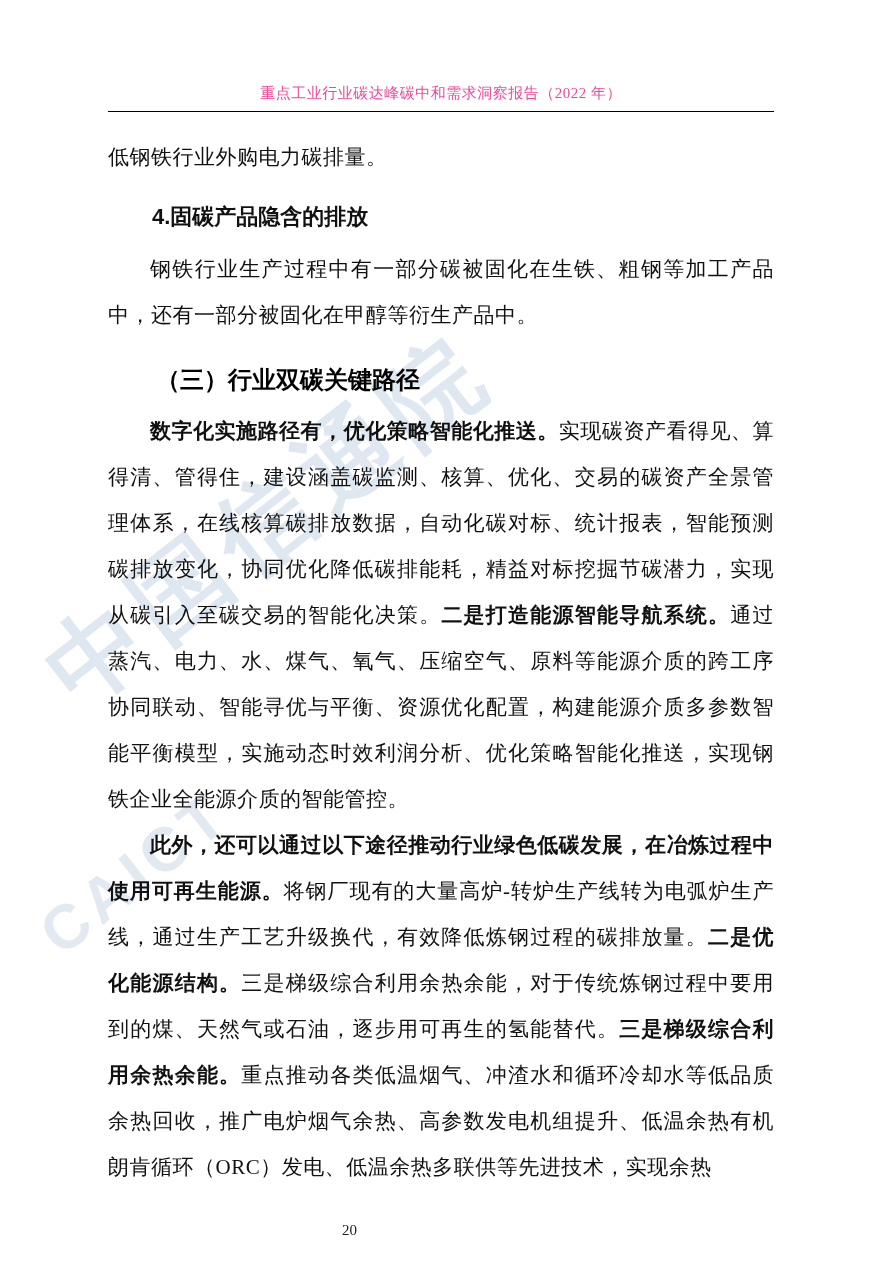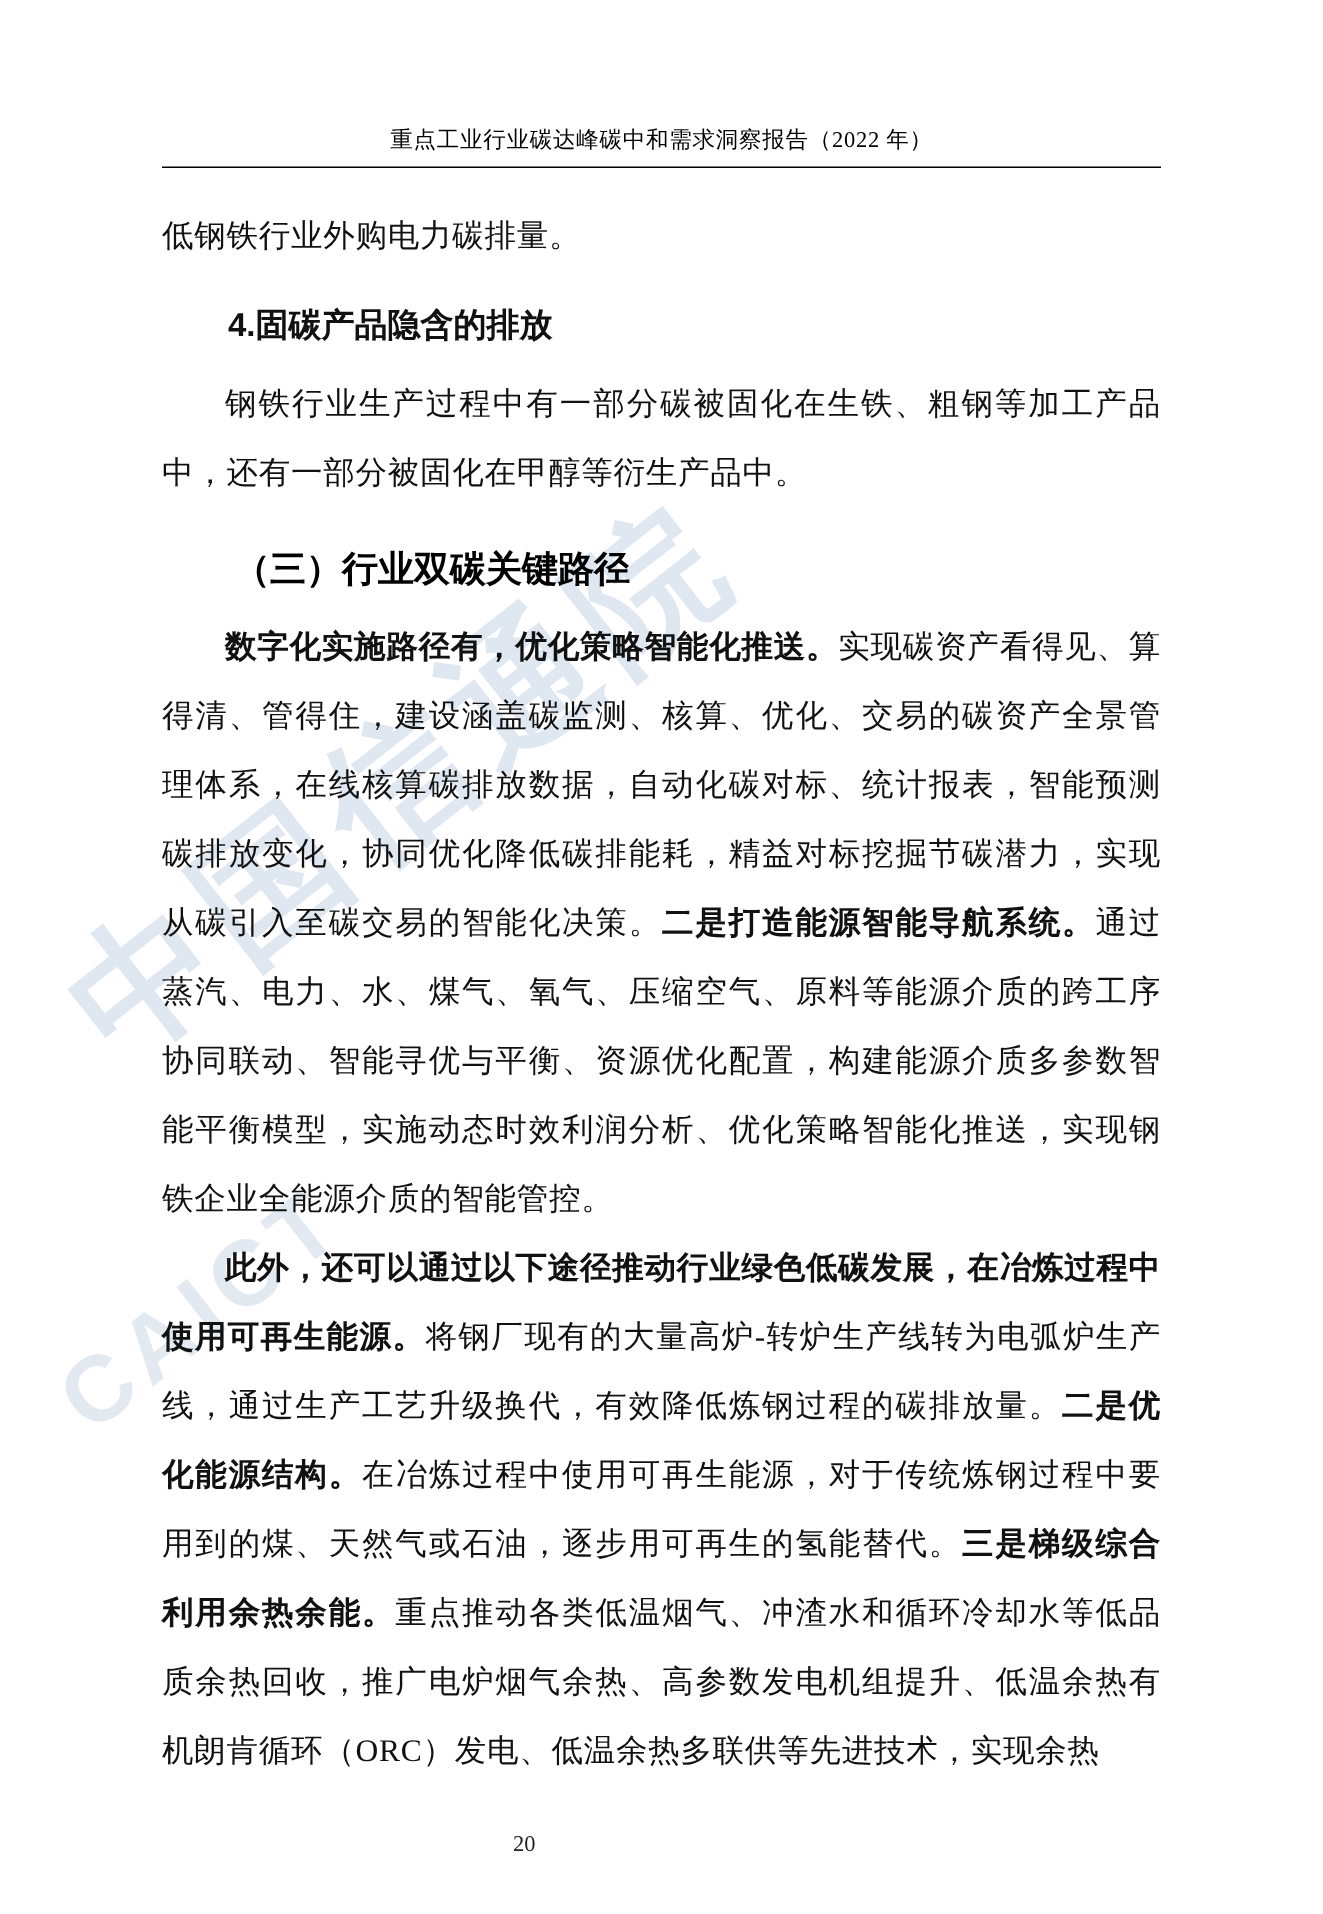--- a/index.html
+++ b/index.html
@@ -60,21 +60,21 @@
     position: absolute;
     left: 108px;
     top: 84px;
     width: 666px;
     z-index: 3;
   }
   .header-title {
     text-align: center;
     font-size: 15px;
     letter-spacing: 0.5px;
-    color: #000000;
+    color: #ec4899;
     padding-bottom: 8px;
   }
   .header-rule {
     height: 1px;
     background: #000000;
     width: 100%;
   }
 
   
   .content {
@@ -150,19 +150,19 @@
     <p class="para">低钢铁行业外购电力碳排量。</p>
 
     <h3 class="sub-head">4.固碳产品隐含的排放</h3>
 
     <p class="para indent">钢铁行业生产过程中有一部分碳被固化在生铁、粗钢等加工产品中，还有一部分被固化在甲醇等衍生产品中。</p>
 
     <h2 class="section-head">（三）行业双碳关键路径</h2>
 
     <p class="para indent"><span class="b">数字化实施路径有，优化策略智能化推送。</span><span>实现碳资产看得见、算得清、管得住，建设涵盖碳监测、核算、优化、交易的碳资产全景管理体系，在线核算碳排放数据，自动化碳对标、统计报表，智能预测碳排放变化，协同优化降低碳排能耗，精益对标挖掘节碳潜力，实现从碳引入至碳交易的智能化决策。</span><span class="b">二是打造能源智能导航系统。</span><span>通过蒸汽、电力、水、煤气、氧气、压缩空气、原料等能源介质的跨工序协同联动、智能寻优与平衡、资源优化配置，构建能源介质多参数智能平衡模型，实施动态时效利润分析、优化策略智能化推送，实现钢铁企业全能源介质的智能管控。</span></p>
 
-    <p class="para indent"><span class="b">此外，还可以通过以下途径推动行业绿色低碳发展，在冶炼过程中使用可再生能源。</span><span>将钢厂现有的大量高炉-转炉生产线转为电弧炉生产线，通过生产工艺升级换代，有效降低炼钢过程的碳排放量。</span><span class="b">二是优化能源结构。</span><span>在冶炼过程中使用可再生能源，对于传统炼钢过程中要用到的煤、天然气或石油，逐步用可再生的氢能替代。</span><span class="b">三是梯级综合利用余热余能。</span><span>重点推动各类低温烟气、冲渣水和循环冷却水等低品质余热回收，推广电炉烟气余热、高参数发电机组提升、低温余热有机朗肯循环（ORC）发电、低温余热多联供等先进技术，实现余热</span></p>
+    <p class="para indent"><span class="b">此外，还可以通过以下途径推动行业绿色低碳发展，在冶炼过程中使用可再生能源。</span><span>将钢厂现有的大量高炉-转炉生产线转为电弧炉生产线，通过生产工艺升级换代，有效降低炼钢过程的碳排放量。</span><span class="b">二是优化能源结构。</span><span>三是梯级综合利用余热余能，对于传统炼钢过程中要用到的煤、天然气或石油，逐步用可再生的氢能替代。</span><span class="b">三是梯级综合利用余热余能。</span><span>重点推动各类低温烟气、冲渣水和循环冷却水等低品质余热回收，推广电炉烟气余热、高参数发电机组提升、低温余热有机朗肯循环（ORC）发电、低温余热多联供等先进技术，实现余热</span></p>
 
   </div>
 
   <div class="footer">20</div>
 
 </div>
 
 </body></html>

